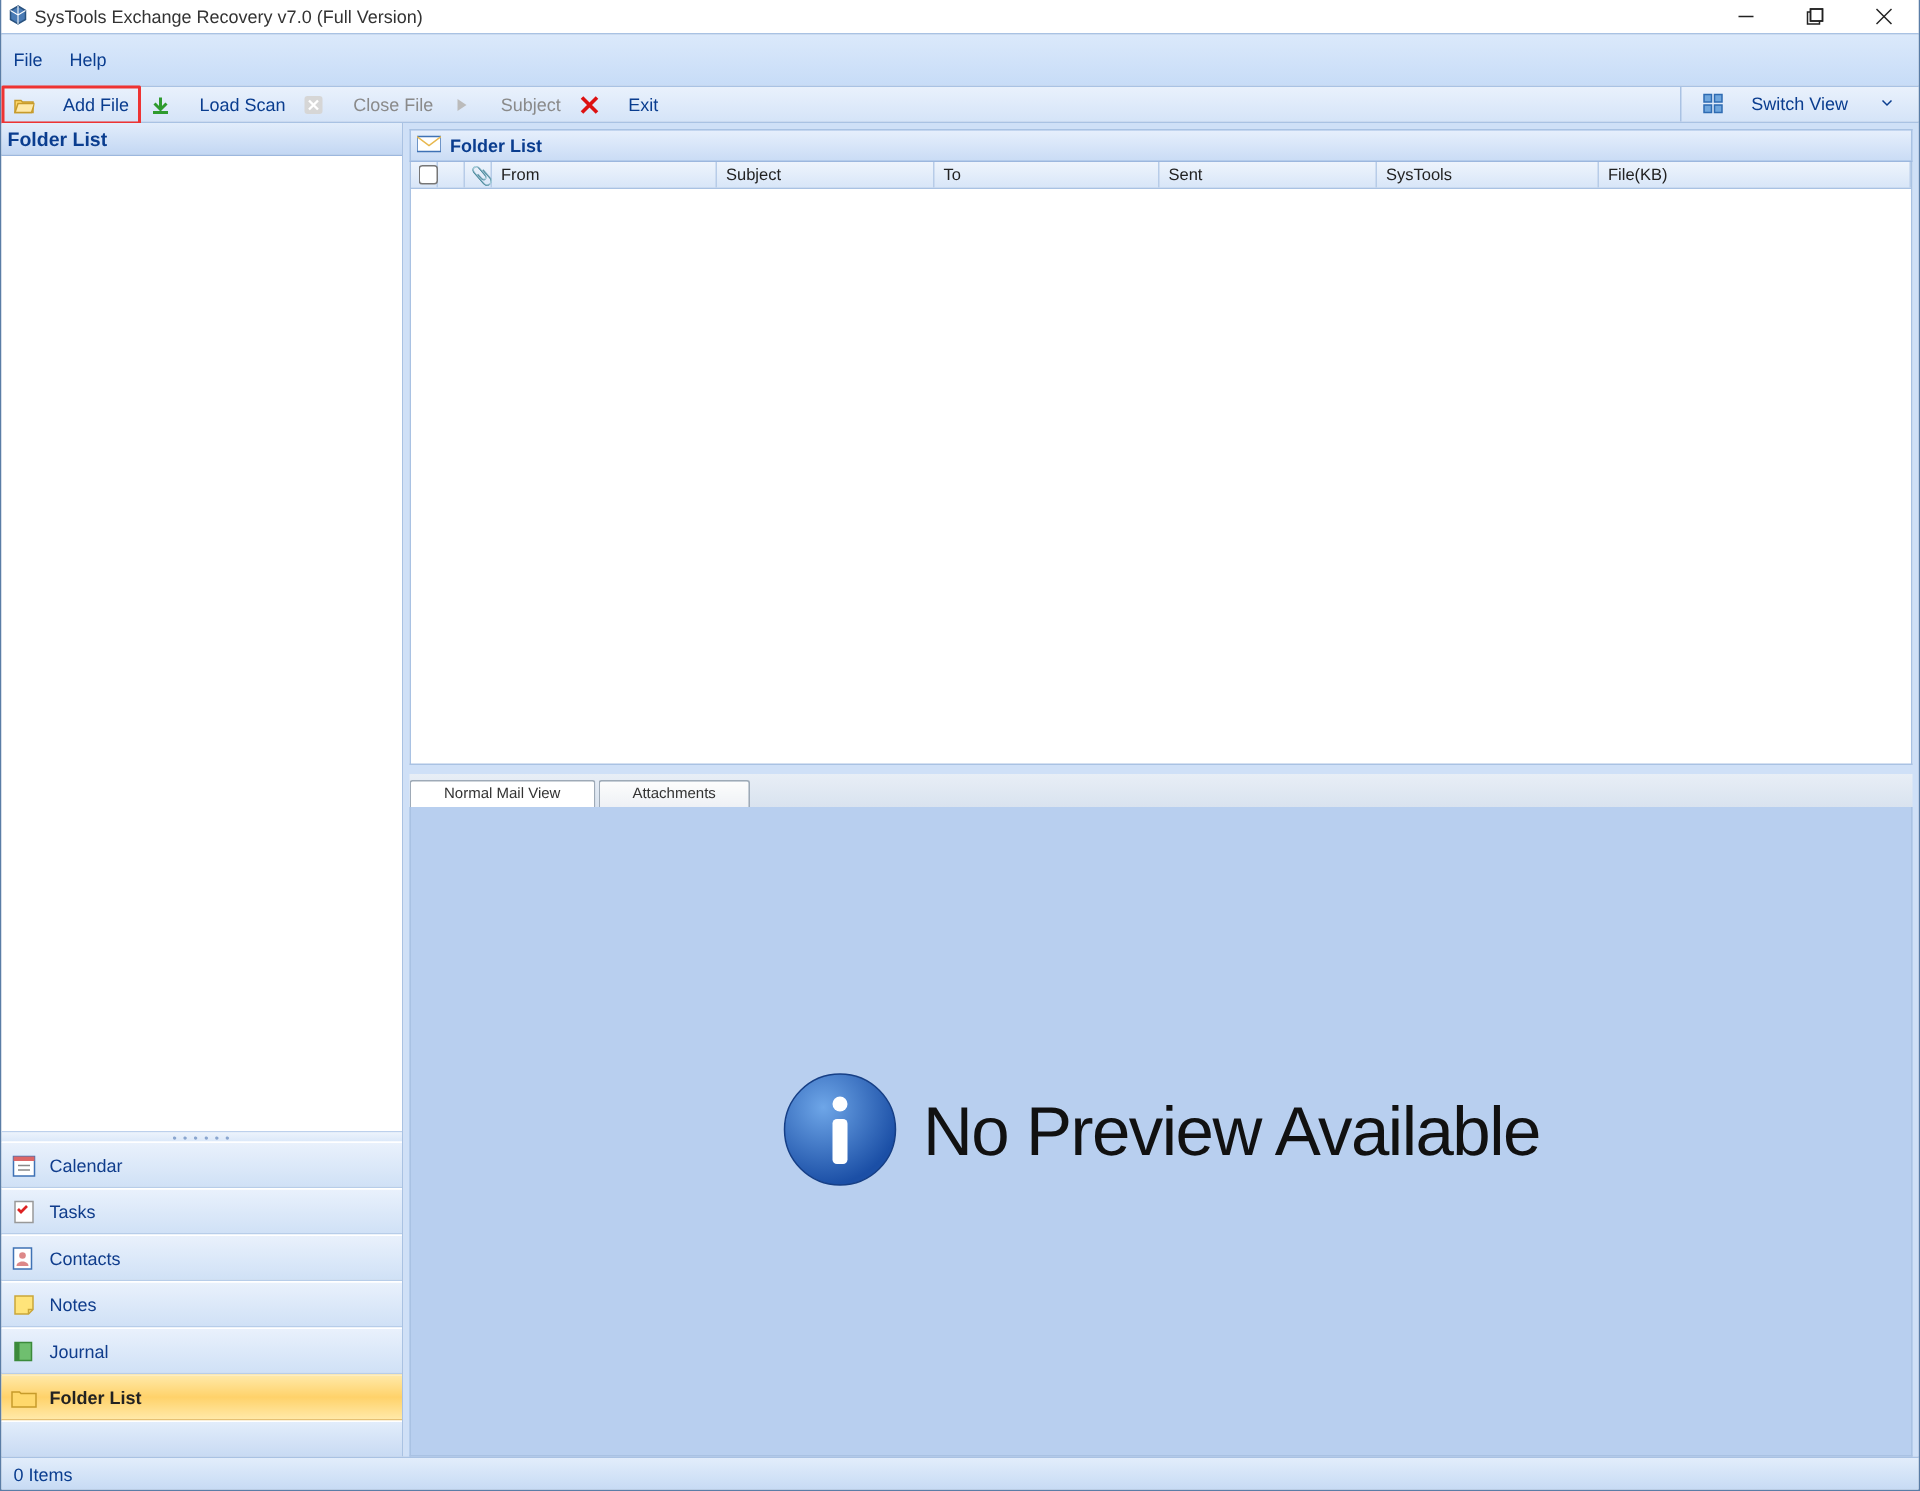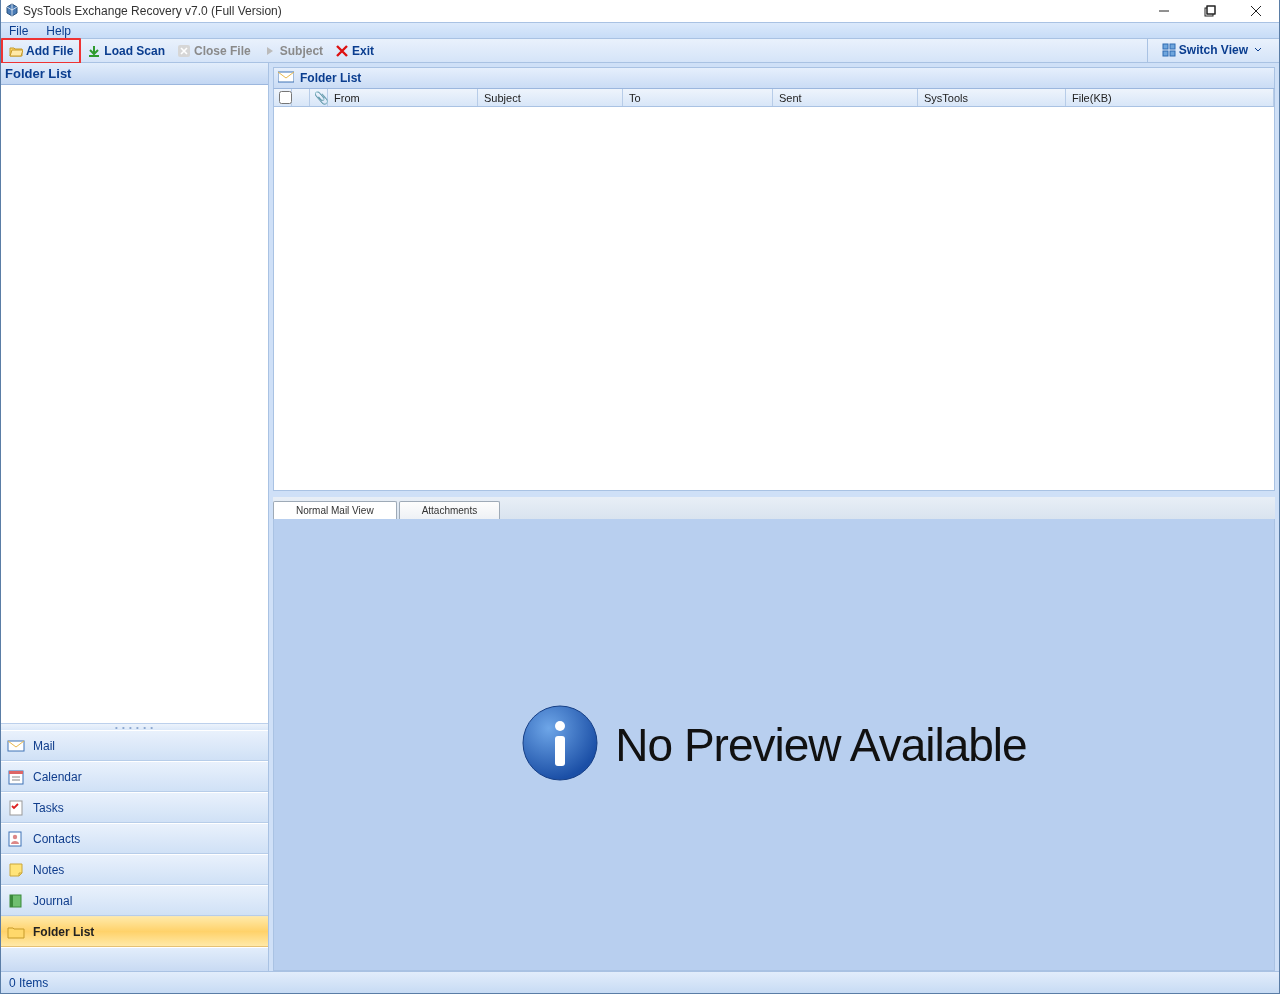--- a/index.html
+++ b/index.html
@@ -5,25 +5,25 @@
   * { box-sizing: border-box; margin: 0; padding: 0; font-family: "Segoe UI", Tahoma, sans-serif; font-size: 12px; }
   html, body { height: 100%; background: #fff; }
   .window { width: 1280px; height: 994px; display: flex; flex-direction: column; border: 1px solid #5a7da6; border-top: none; }
   
   .titlebar { height: 22px; background: #fff; display: flex; align-items: center; padding-left: 4px; }
   .titlebar .title { margin-left: 4px; color: #333; }
   .titlebar .wc { margin-left: auto; display: flex; }
   .titlebar .wc .wbtn { width: 46px; height: 22px; display: flex; align-items: center; justify-content: center; }
   .titlebar .wc .wbtn svg { stroke: #222; stroke-width: 1; fill: none; }
   
-  .menubar { height: 17px; background: linear-gradient(#dbe9fb,#c7dcf7); border-top: 1px solid #a9c2e3; border-bottom: 1px solid #a9c2e3; display: flex; align-items: center; padding-left: 8px; gap: 18px; }
+  .menubar { height: 36px; background: linear-gradient(#dbe9fb,#c7dcf7); border-top: 1px solid #a9c2e3; border-bottom: 1px solid #a9c2e3; display: flex; align-items: center; padding-left: 8px; gap: 18px; }
   .menubar .mitem { color: #0a3d8f; }
   
   .toolbar { height: 24px; background: linear-gradient(#e9f1fc,#d5e4f8); border-bottom: 1px solid #a9c2e3; display: flex; align-items: center; }
-  .toolbar .tbtn { display: flex; align-items: center; padding: 0 6px; height: 22px; gap: 3px; color: #0a3d8f; font-weight: bold; }
+  .toolbar .tbtn { display: flex; align-items: center; padding: 0 6px; height: 22px; gap: 19px; color: #0a3d8f; }
   .toolbar .tbtn.disabled { color: #8a8a8a; }
   .toolbar .tbtn .ticon{ width:14px; height:14px; display:flex; align-items:center; justify-content:center;}
   .toolbar .highlight-box { border: 2px solid #e33; border-radius: 1px; }
   .toolbar .spacer { flex: 1; }
   .switchview-wrap { border-left: 1px solid #a9c2e3; padding: 0 8px; height: 100%; display:flex; align-items:flex-start;}
   
   .main { flex: 1; display: flex; min-height: 0; }
   .leftpane { width: 268px; display: flex; flex-direction: column; border-right: 1px solid #a9c2e3; }
   .pane-header { height: 22px; background: linear-gradient(#e2edfb,#c3d7f3); border-bottom: 1px solid #9cb7de; color: #0a3d8f; font-weight: bold; font-size: 13px; display: flex; align-items: center; padding-left: 4px; }
   .tree-area { flex: 1; background: #fff; border-bottom: 1px solid #bcd0ec;}
@@ -170,29 +170,20 @@
 
   <div class="main">
 
     <div class="leftpane">
       <div class="pane-header">Folder List</div>
       <div class="tree-area"></div>
       <div class="grip">• • • • • •</div>
       <div class="navlist">
         <div class="navitem">
           <span class="nicon">
-              <svg width="18" height="14" viewBox="0 0 18 14">
-                <rect x="1" y="2" width="16" height="10" fill="#fff" stroke="#3f72b5"></rect>
-                <path d="M1 2l8 6 8-6" stroke="#e8b84e" fill="none"></path>
-              </svg>
-            </span>
-          <span>Mail</span>
-        </div>
-        <div class="navitem">
-          <span class="nicon">
               <svg width="16" height="16" viewBox="0 0 16 16">
                 <rect x="1" y="2" width="14" height="13" fill="#fff" stroke="#3f72b5"></rect>
                 <rect x="1" y="2" width="14" height="3" fill="#d66"></rect>
                 <line x1="4" y1="8" x2="12" y2="8" stroke="#888"></line>
                 <line x1="4" y1="11" x2="12" y2="11" stroke="#888"></line>
               </svg>
             </span>
           <span>Calendar</span>
         </div>
         <div class="navitem">

